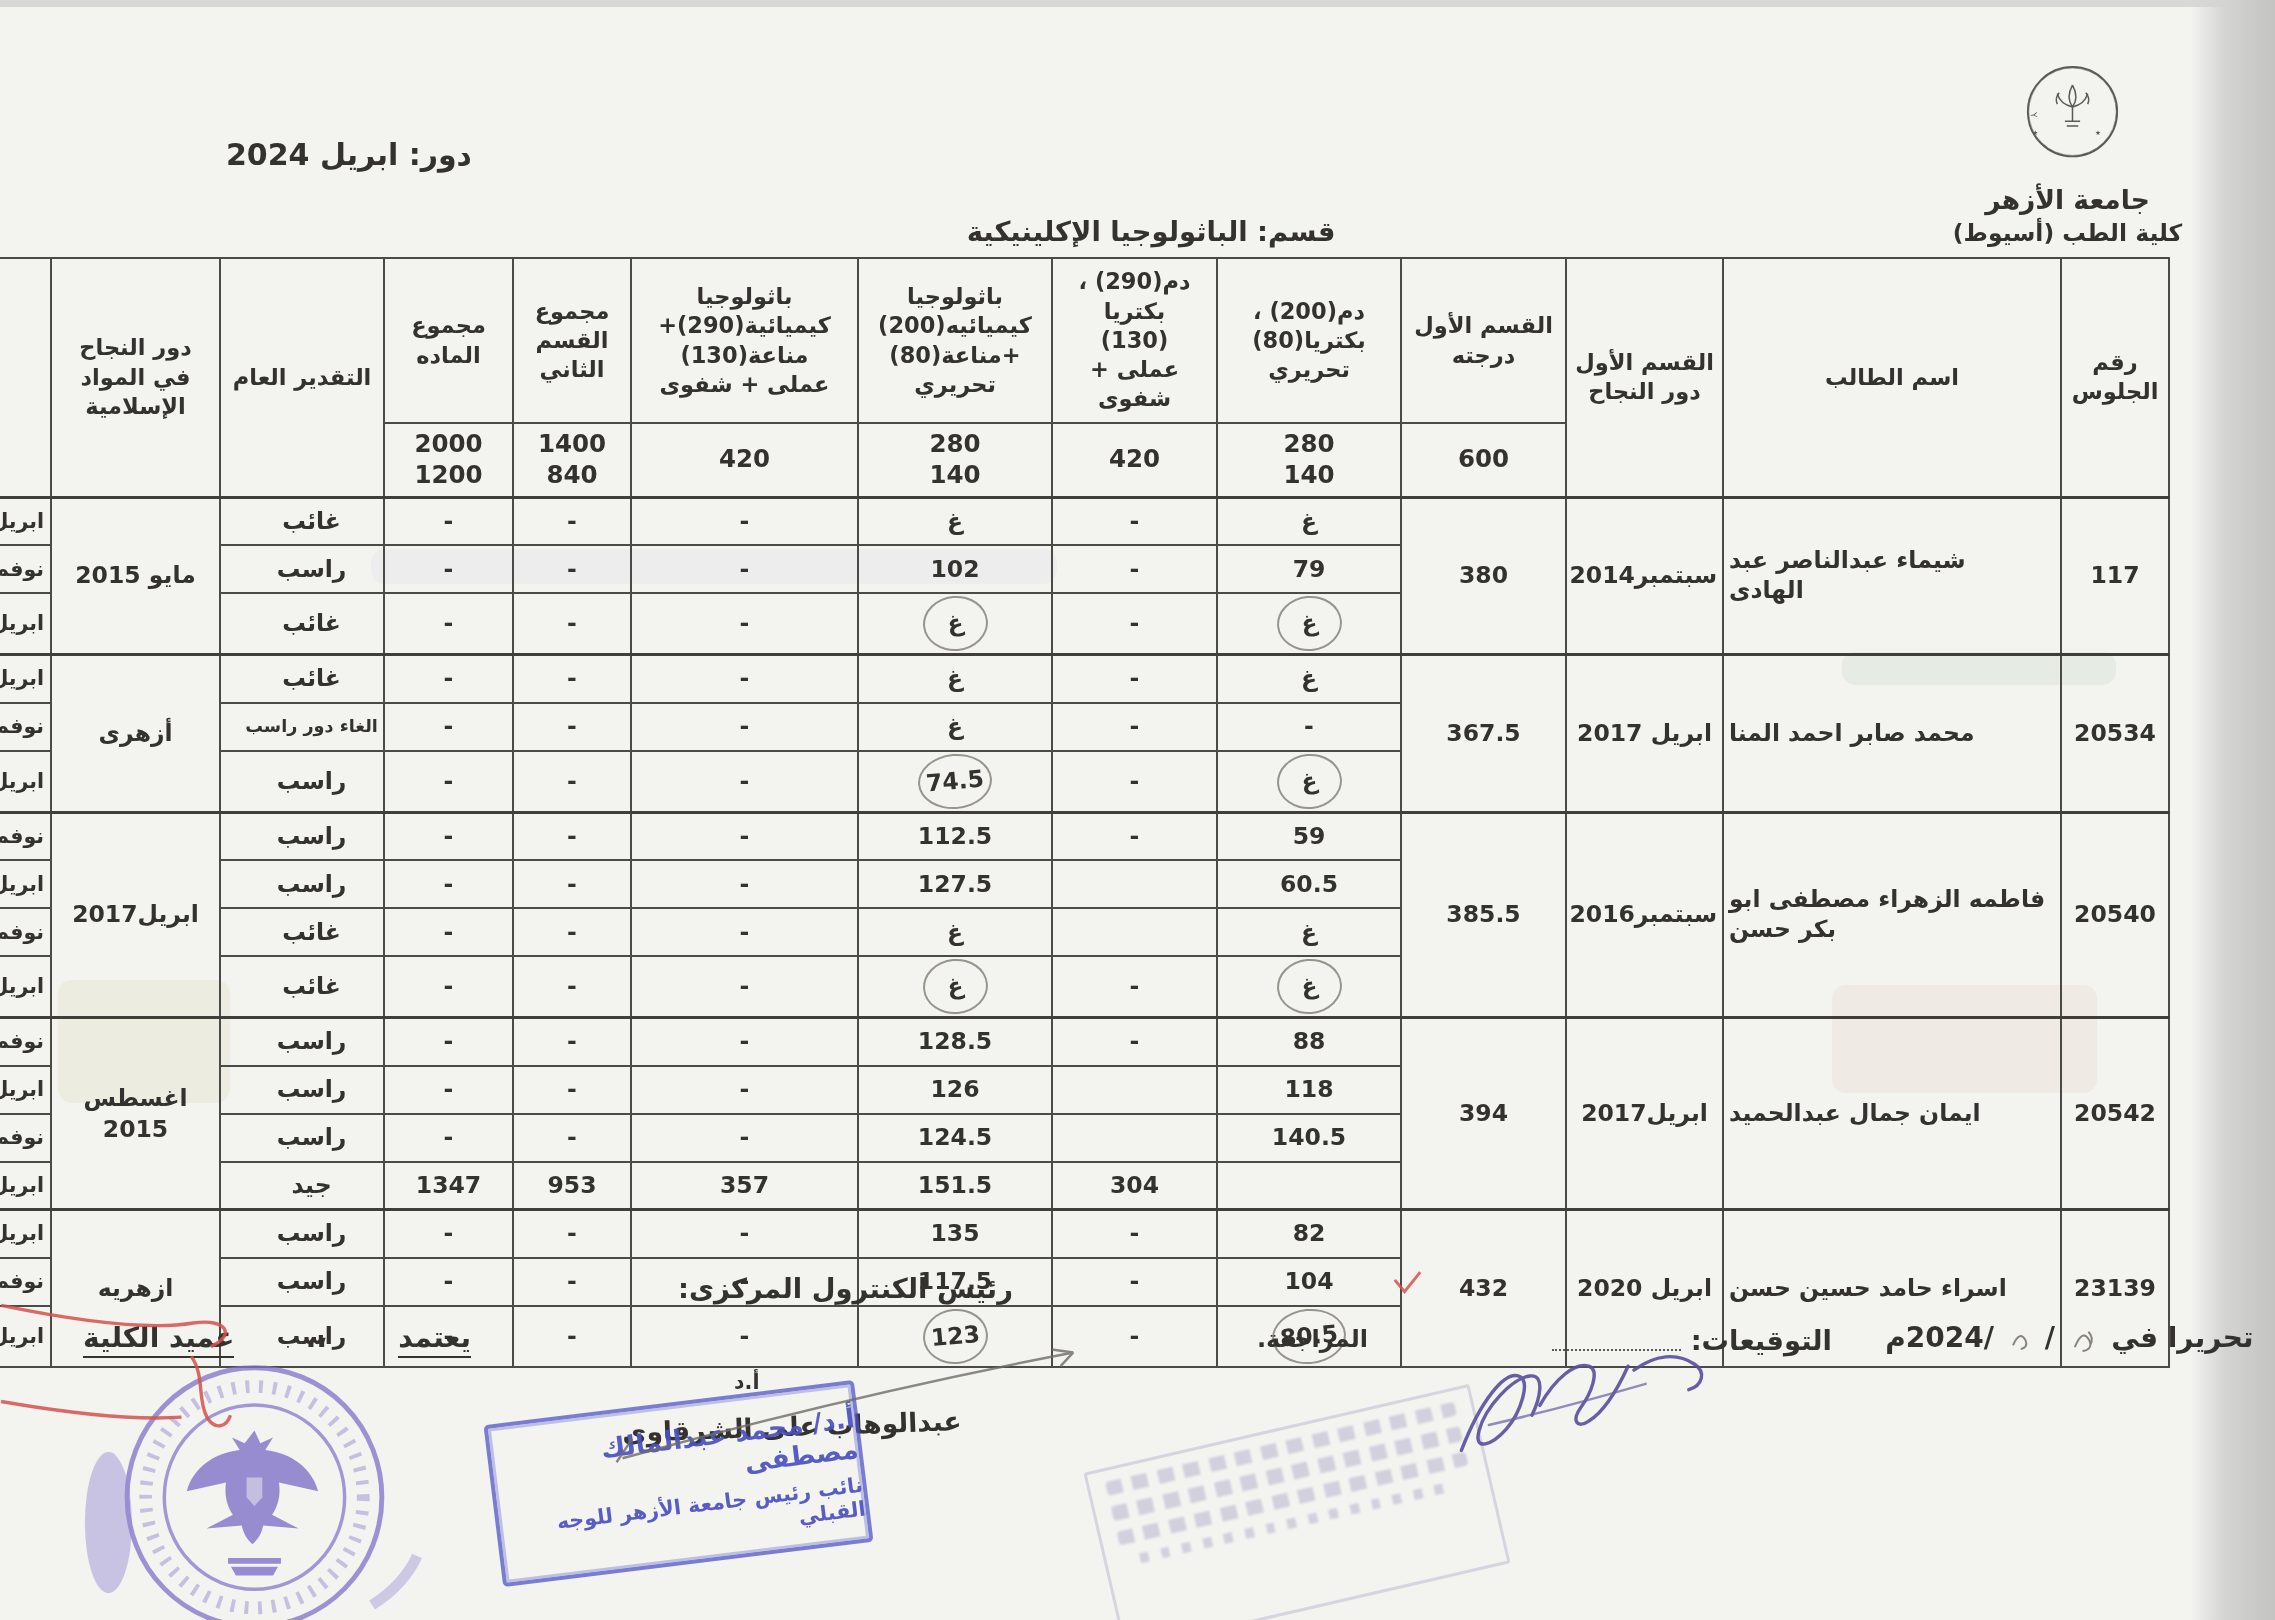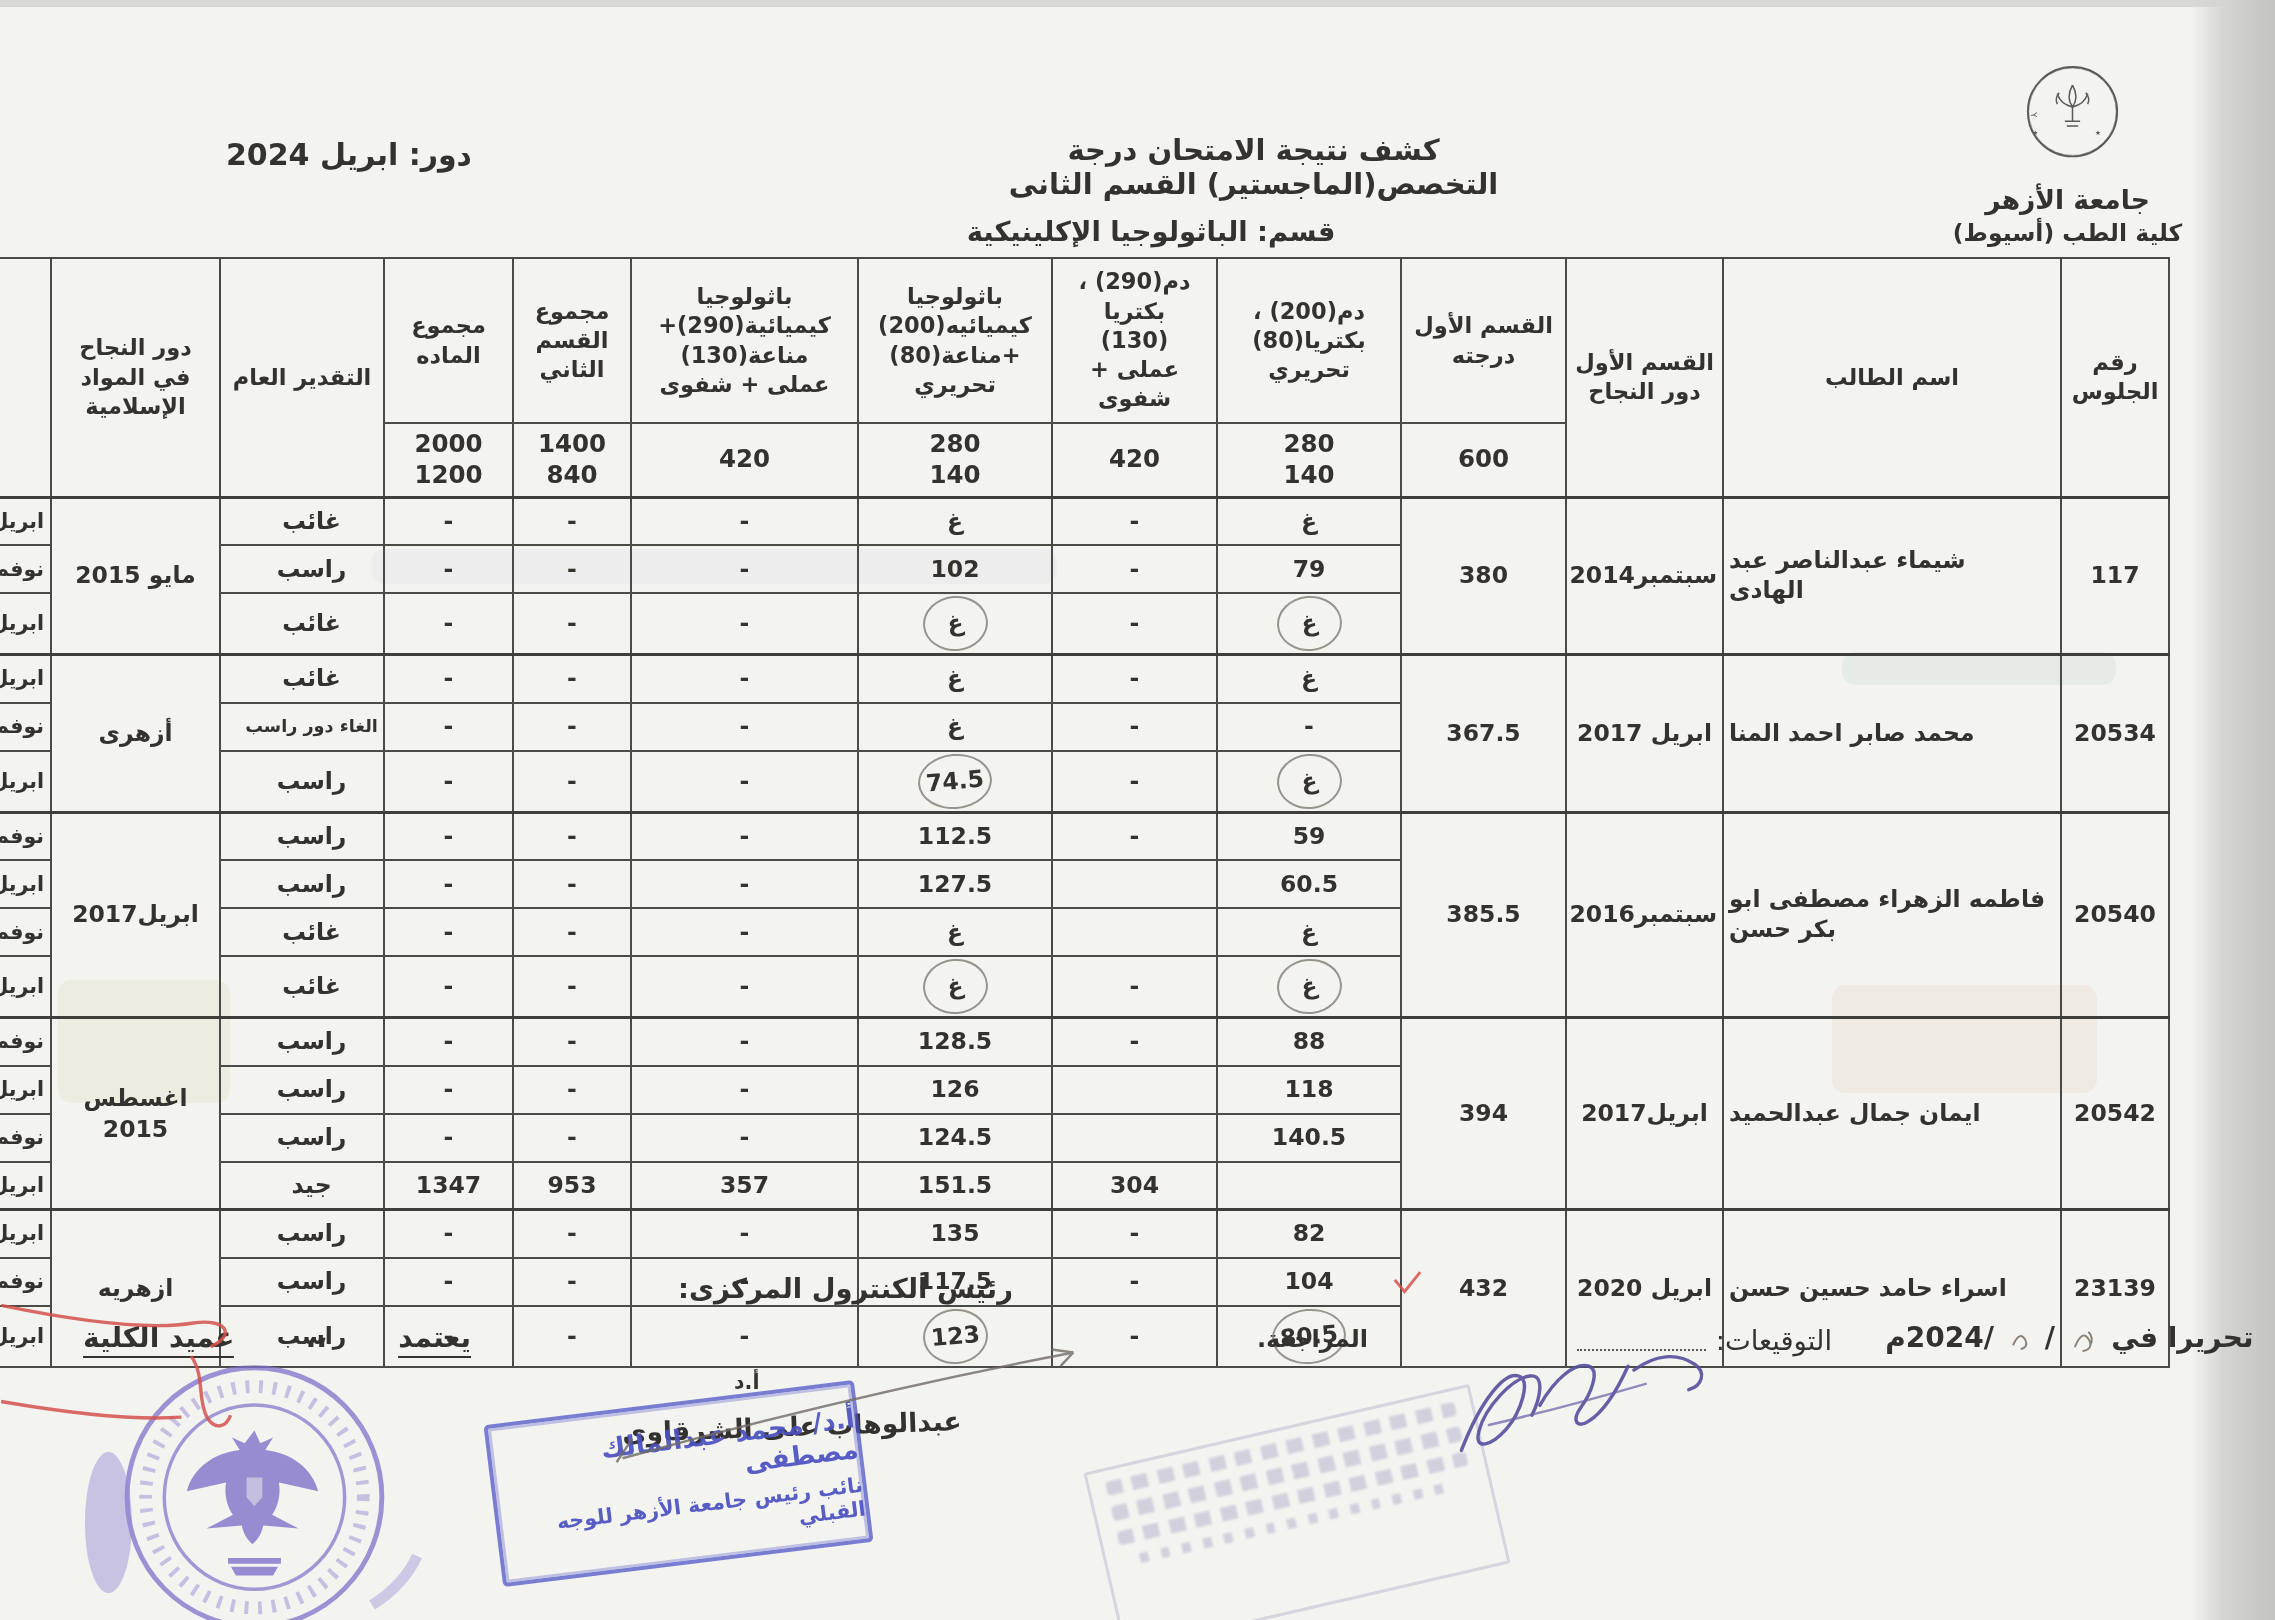--- a/index.html
+++ b/index.html
@@ -35,21 +35,21 @@
   td.c-pg{font-size:26.5px;}
   td.c-pr,td.c-isl{font-size:23.5px;}
   td.c-grade{font-size:22.5px;padding-left:24px;}
   td.c-grade.sm{font-size:17.6px;}
   td.c-month{padding:0;}
   td.c-month span{display:block;overflow:hidden;white-space:nowrap;font-size:20.6px;padding-right:5.9px;text-align:right;}
   .circ{display:inline-flex;align-items:center;justify-content:center;min-width:49px;height:51px;
       border:2px solid #97948c;border-radius:50%;padding:0 5.9px;transform:rotate(-5deg);}
   
   .f-written{right:21.6px;top:1321px;display:flex;align-items:center;gap:13.7px;font-size:28px;font-weight:700;}
-  .f-sign{right:443px;top:1325px;display:flex;align-items:center;gap:9.8px;font-size:27.4px;font-weight:400;}
+  .f-sign{right:443px;top:1325px;display:flex;align-items:center;gap:9.8px;font-size:27.4px;font-weight:700;}
   .dotline{display:inline-block;width:129px;height:19.6px;border-bottom:2.9px dotted #5a5852;}
   .f-review{left:1258px;top:1325px;font-size:24px;font-weight:700;}
   .f-controller{left:679px;top:1273px;font-size:27.4px;font-weight:700;}
   .f-approve{left:84px;top:1321px;width:388px;display:flex;justify-content:space-between;
       align-items:baseline;font-size:28px;font-weight:700;}
   .uline{border-bottom:2.9px solid #34322f;padding-bottom:2px;}
   .ctrl-title{left:735px;top:1370px;font-size:20.6px;font-weight:700;}
   .ctrl-name{left:623px;top:1411px;font-size:26.5px;font-weight:700;transform:rotate(-2deg);}
   .vp-stamp{left:493px;top:1402px;width:365px;height:155px;transform:rotate(-7deg);
       border:4.9px solid rgba(76,83,197,.8);box-shadow:inset 0 0 0 2.9px rgba(76,83,197,.35);
@@ -72,21 +72,20 @@
 
   <div class="scan-top"></div>
   <div class="scan-right"></div>
 
   <div class="residue" style="left:1843px;top:652px;width:274px;height:33px;background:rgba(150,190,140,.13);"></div>
   <div class="residue" style="left:1833px;top:985px;width:265px;height:108px;background:rgba(220,175,150,.12);"></div>
   <div class="residue" style="left:59px;top:980px;width:172px;height:123px;background:rgba(200,205,130,.14);"></div>
   <div class="residue" style="left:372px;top:549px;width:686px;height:35px;background:rgba(170,165,195,.07);"></div>
 
   <div class="abs round-label">دور:  ابريل 2024</div>
-  <div class="abs doc-title">كشف نتيجة الامتحان درجة التخصص(الماجستير) القسم الثانى</div>
 
   <svg class="abs" style="left:2007px;top:47px;width:133px;height:137px" viewBox="0 0 140 140">
     <circle cx="70" cy="66" r="47" fill="none" stroke="#5c5a56" stroke-width="2"></circle>
     <circle cx="70" cy="66" r="46" fill="none" stroke="#5c5a56" stroke-width=".8" opacity=".6"></circle>
     <path id="seal-arc" d="M26,66 a44,44 0 0 0 88,0" fill="none"></path>
     <text font-size="9" fill="#5c5a56" letter-spacing="1.5">
       <textPath href="#seal-arc" startOffset="6%">AL AZHAR UNIVERSITY</textPath>
     </text>
     <g stroke="#5c5a56" fill="none" stroke-width="1.6">
       <path d="M70,38 c-5,9 -5,16 0,23 c5,-7 5,-14 0,-23"></path>

